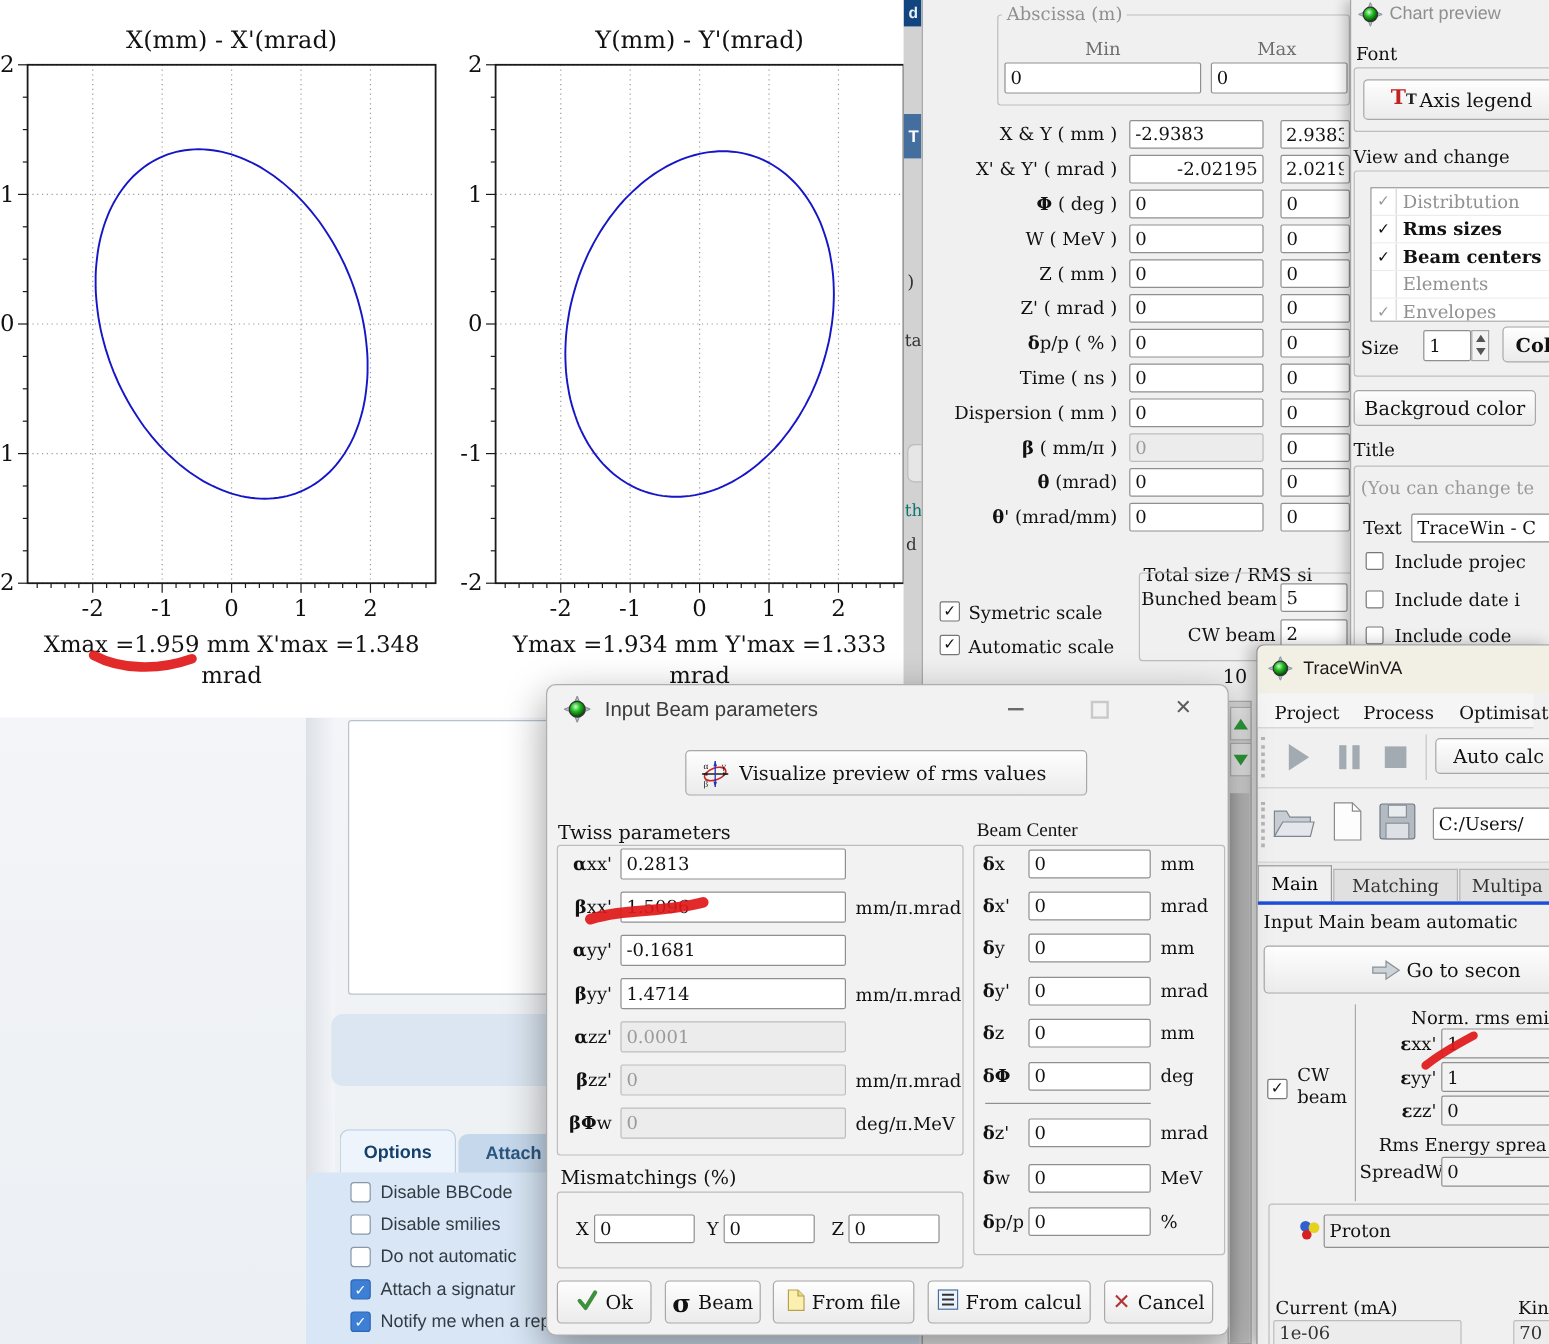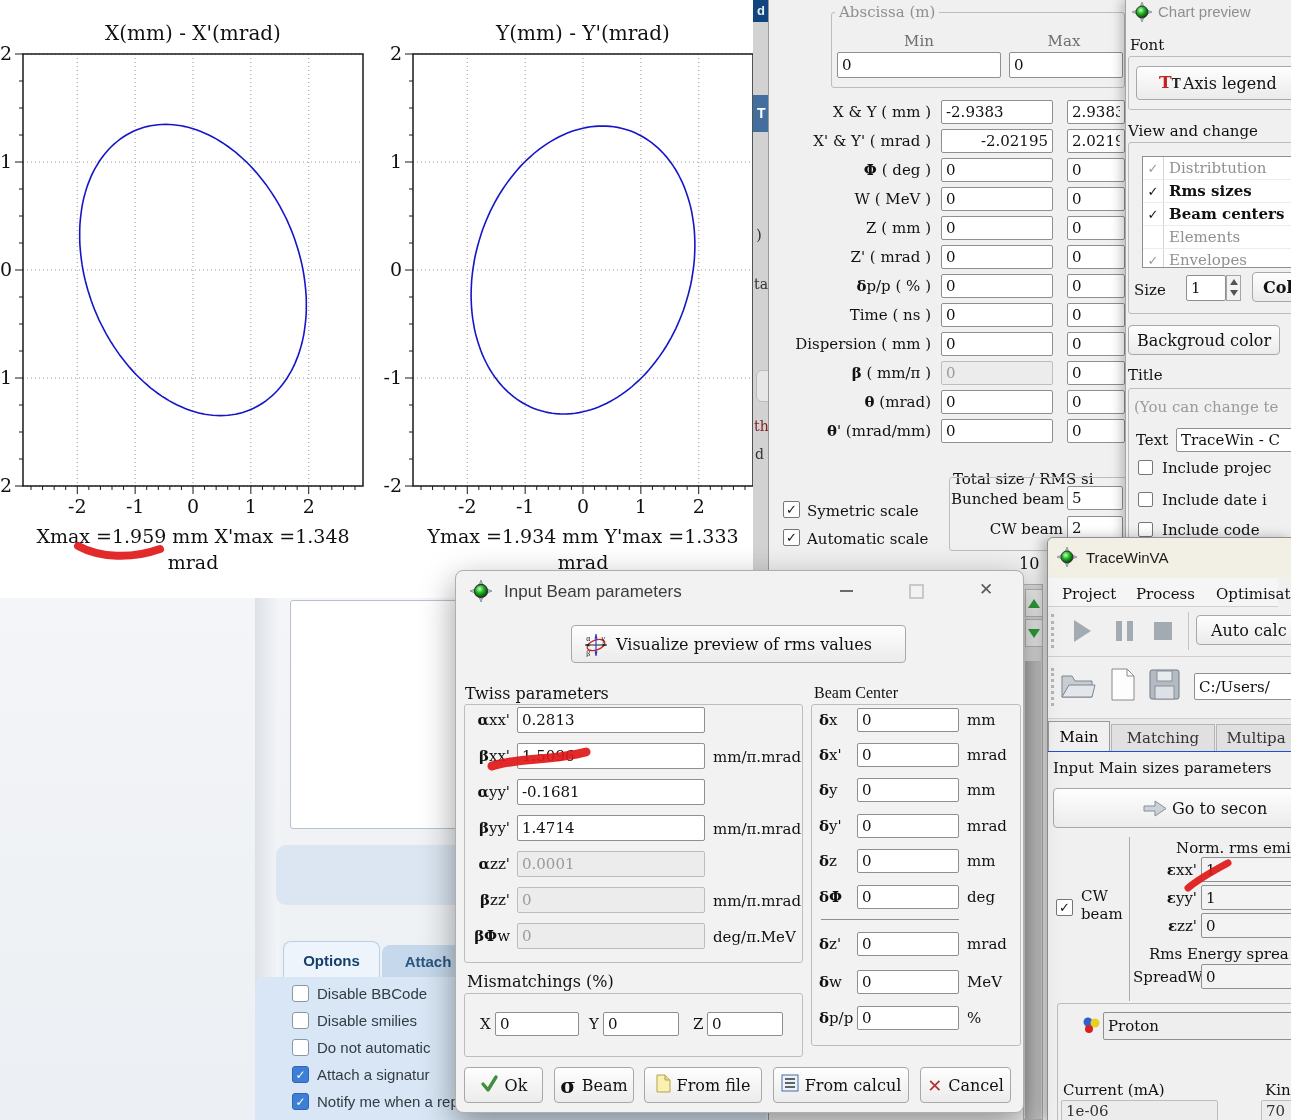--- a/index.html
+++ b/index.html
@@ -206,21 +206,21 @@
   <div class="win" id="strip" style="left:753px;top:0;width:15px;height:585px;background:#d2d2d2;z-index:2;">
     <div class="abs" style="left:0;top:0;width:15px;height:22px;background:#12457f;">
       <span style="position:absolute;left:4px;top:3px;font:bold 13px 'Liberation Sans',sans-serif;color:#e8eef5;">d</span>
     </div>
     <div class="abs" style="left:0;top:95px;width:15px;height:37px;background:#446e9e;">
       <span style="position:absolute;left:4px;top:10px;font:bold 14px 'Liberation Sans',sans-serif;color:#fff;">T</span>
     </div>
     <span class="serif" style="position:absolute;left:3px;top:226px;font-size:15px;color:#333;">)</span>
     <span class="serif" style="position:absolute;left:1px;top:276px;font-size:14px;color:#333;">ta</span>
     <div class="abs" style="left:3px;top:370px;width:12px;height:30px;background:#e6e6e6;border-radius:6px 0 0 6px;border:1px solid #bbb;"></div>
-    <span class="serif" style="position:absolute;left:1px;top:418px;font-size:14px;color:#7f1d1d;">th</span>
+    <span class="serif" style="position:absolute;left:1px;top:418px;font-size:14px;color:#0f766e;">th</span>
     <span class="serif" style="position:absolute;left:2px;top:446px;font-size:14px;color:#333;">d</span>
   </div>
 
   <div class="win" id="absc" style="left:768px;top:0;width:362px;height:1120px;background:#f0f0f0;border-left:1px solid #9a9a9a;z-index:3;">
     <div class="gbox" style="left:62px;top:12px;width:292px;height:74px;"></div>
     <span class="lbl dim" style="left:66px;top:3px;background:#f0f0f0;padding:0 4px;">Abscissa (m)</span>
     <span class="lbl dim" style="left:70px;top:32px;width:160px;text-align:center;color:#6e6e6e;">Min</span>
     <span class="lbl dim" style="left:240px;top:32px;width:110px;text-align:center;color:#6e6e6e;">Max</span>
     <input class="fld" readonly="" style="left: 68px; top: 52px; width: 164px; height: 26px;" value="0">
     <input class="fld" readonly="" style="left: 240px; top: 52px; width: 114px; height: 26px;" value="0">
@@ -411,26 +411,26 @@
       </span>
       <span style="position:absolute;left:101px;top:13px;">
         <svg width="31" height="31">
             <rect x="1" y="1" width="29" height="29" rx="2" fill="#b3bac2" stroke="#737b85"></rect>
             <rect x="8" y="2" width="15" height="10" fill="#e9ecef" stroke="#8a9099"></rect>
             <rect x="6" y="17" width="19" height="13" fill="#dde1e5" stroke="#8a9099"></rect>
           </svg>
       </span>
       <input class="fld" readonly="" style="left: 146px; top: 17px; width: 142px; height: 27px;" value="C:/Users/">
     </div>
-    <div class="abs" id="twva-tabs" style="left:0;top:181px;width:244px;height:32px;border-bottom:1px solid #1d4ed8;background:#e9e9e9;">
+    <div class="abs" id="twva-tabs" style="left:0;top:181px;width:244px;height:32px;border-bottom:3px solid #1d4ed8;background:#e9e9e9;">
         <div style="position: absolute; left: 0px; top: 2px; width: 62px; height: 30px; box-sizing: border-box; display: flex; align-items: center; justify-content: center; font: 15px &quot;DejaVu Serif&quot;, serif; background: rgb(240, 240, 240); border-top: 1px solid rgb(154, 154, 154); border-right: 1px solid rgb(154, 154, 154); border-left: 1px solid rgb(154, 154, 154); border-image: initial; border-bottom: none;">Main</div>
         <div style="position: absolute; left: 63px; top: 5px; width: 104px; height: 27px; box-sizing: border-box; display: flex; align-items: center; justify-content: center; font: 15px &quot;DejaVu Serif&quot;, serif; background: rgb(224, 224, 224); border-top: 1px solid rgb(181, 181, 181); border-right: 1px solid rgb(181, 181, 181); border-left: 1px solid rgb(181, 181, 181); border-image: initial; border-bottom: none; color: rgb(51, 51, 51);">Matching</div>
         <div style="position: absolute; left: 168px; top: 5px; width: 80px; height: 27px; box-sizing: border-box; display: flex; align-items: center; justify-content: center; font: 15px &quot;DejaVu Serif&quot;, serif; background: rgb(224, 224, 224); border-top: 1px solid rgb(181, 181, 181); border-right: 1px solid rgb(181, 181, 181); border-left: 1px solid rgb(181, 181, 181); border-image: initial; border-bottom: none; color: rgb(51, 51, 51);">Multipa</div>
       </div>
-    <span class="lbl" style="left:5px;top:221px;">Input Main sizes parameters</span>
+    <span class="lbl" style="left:5px;top:221px;">Input Main beam automatic</span>
     <div class="btn" style="left:5px;top:250px;width:250px;height:40px;justify-content:flex-start;padding-left:118px;">
       <span style="position:absolute;left:88px;top:9px;">
         <svg width="26" height="21">
             <polygon points="2,8 13,8 13,3 24,10.5 13,18 13,13 2,13" fill="#ccd2d8" stroke="#878f97"></polygon>
           </svg>
       </span>
       <span>Go to secon</span>
     </div>
     <span class="lbl" style="left:128px;top:301px;">Norm. rms emi</span>
     <div id="emit-rows">

